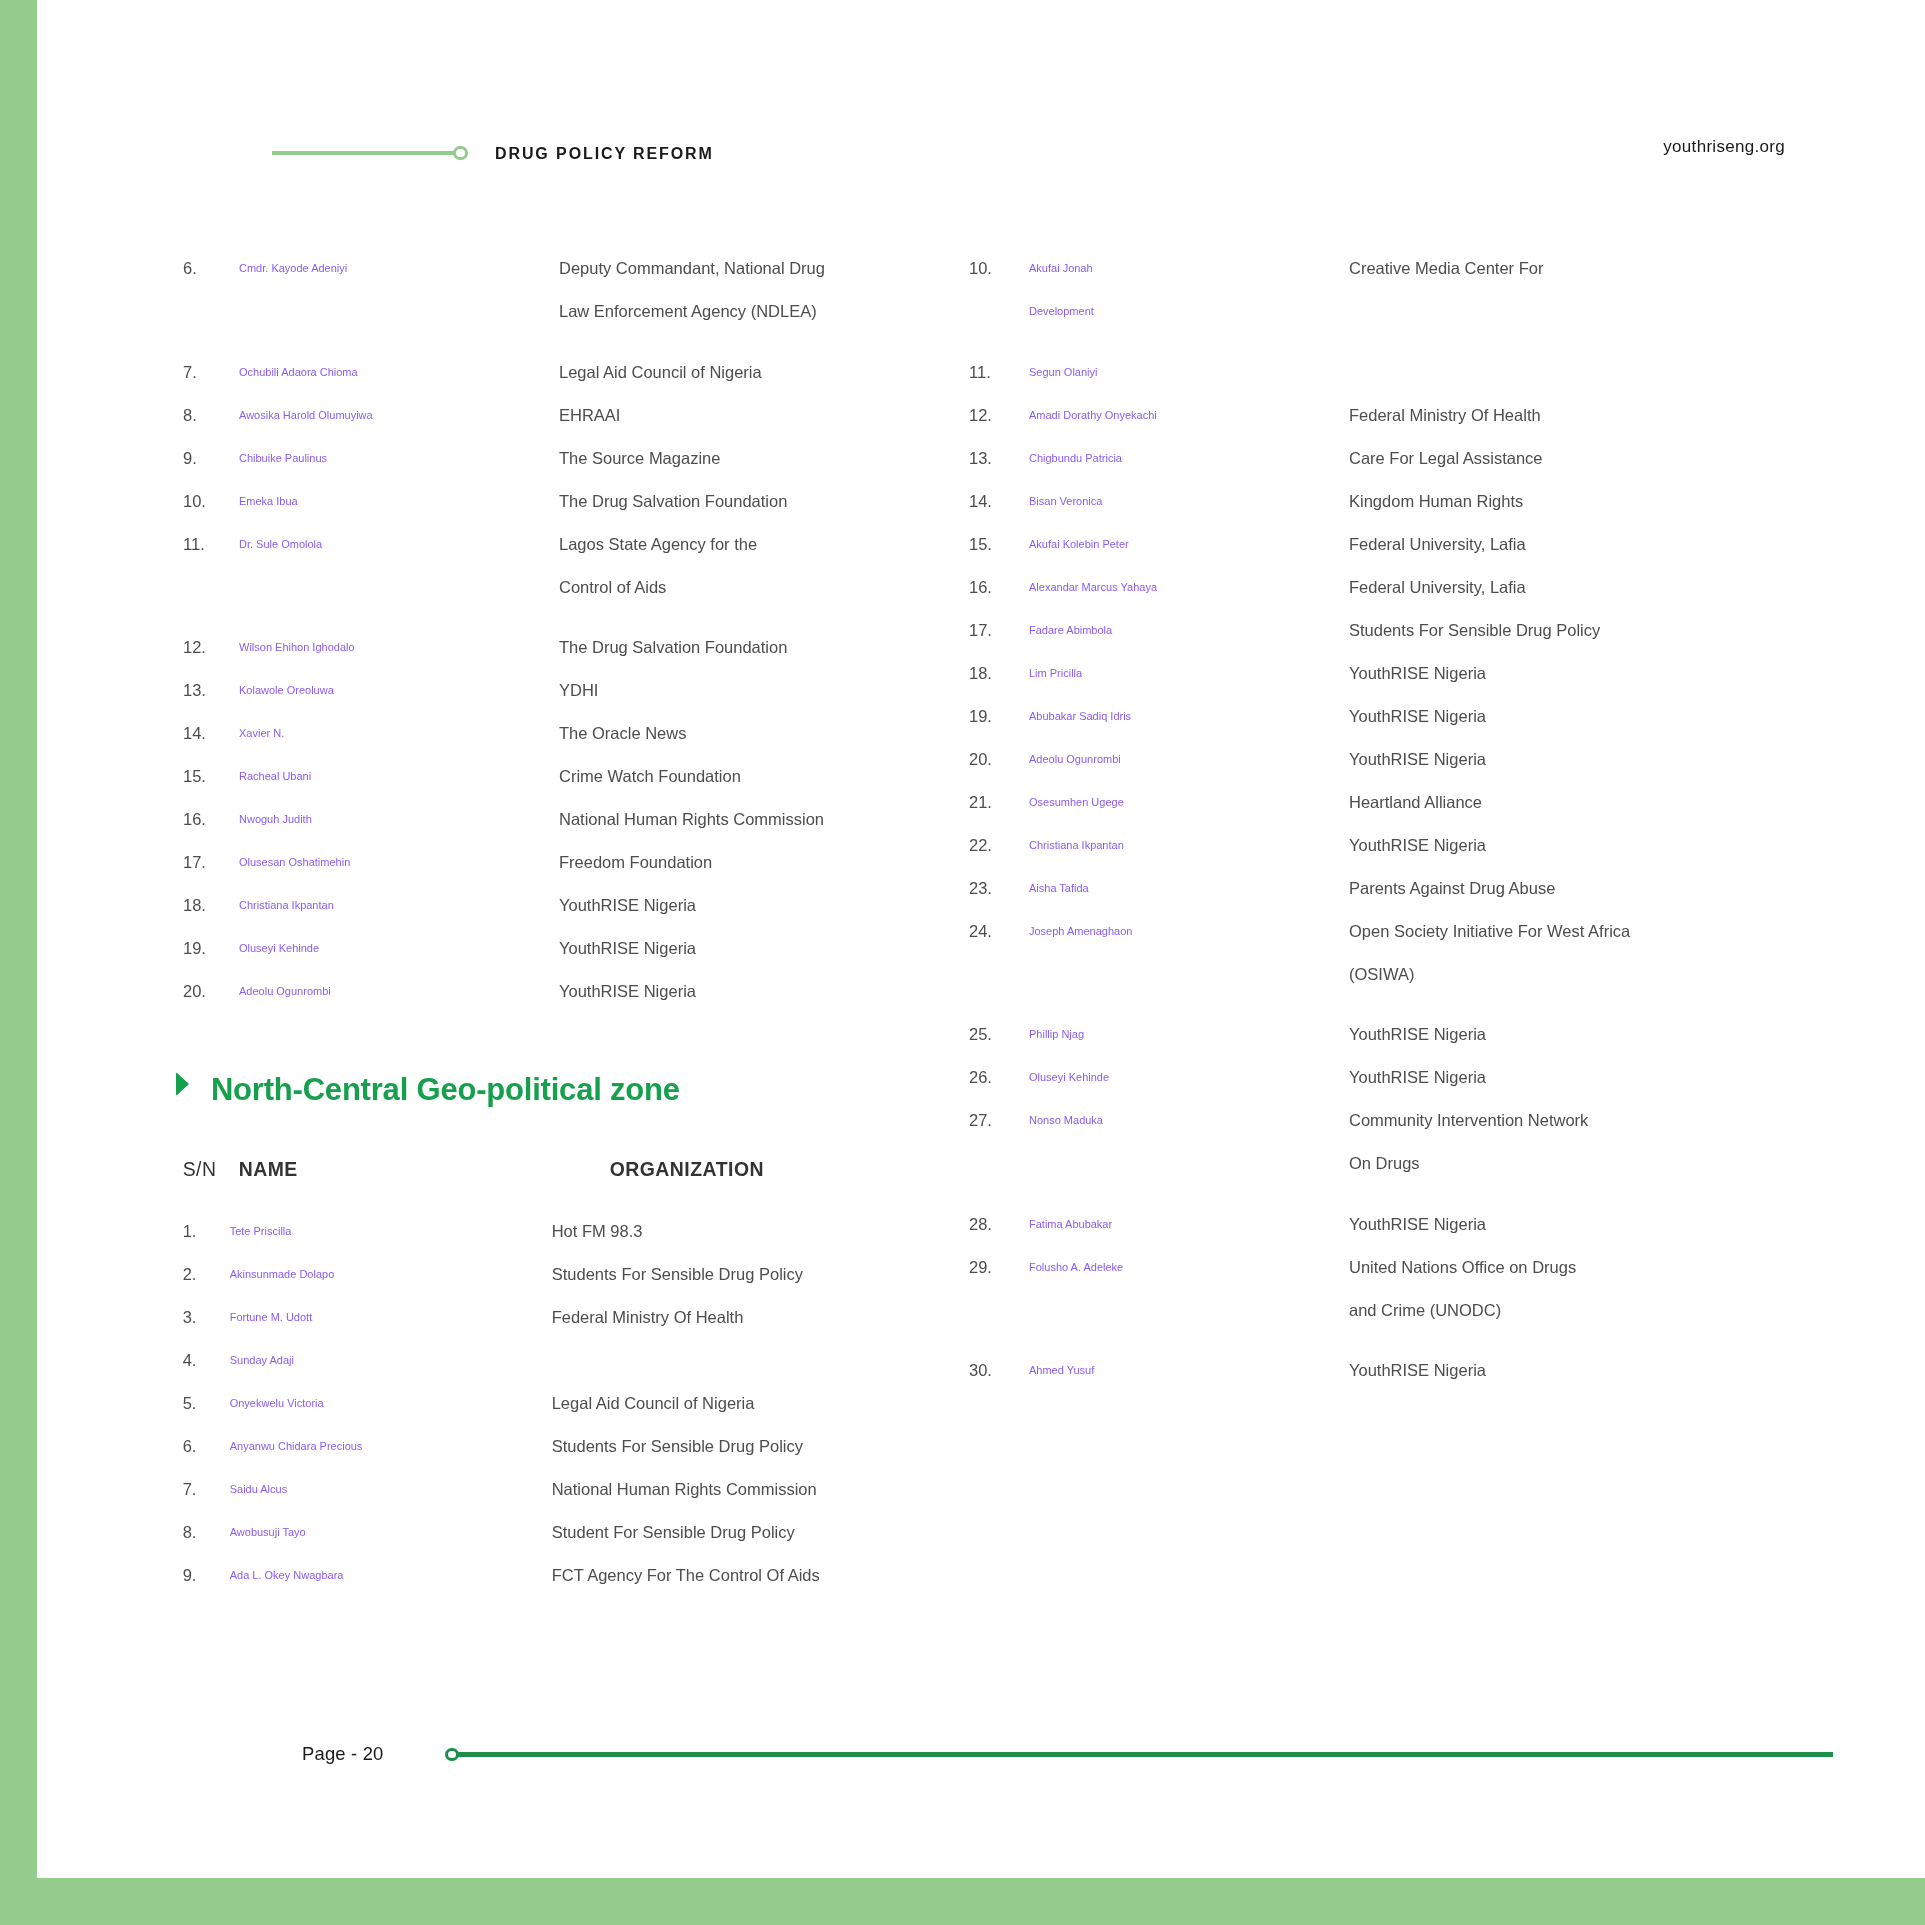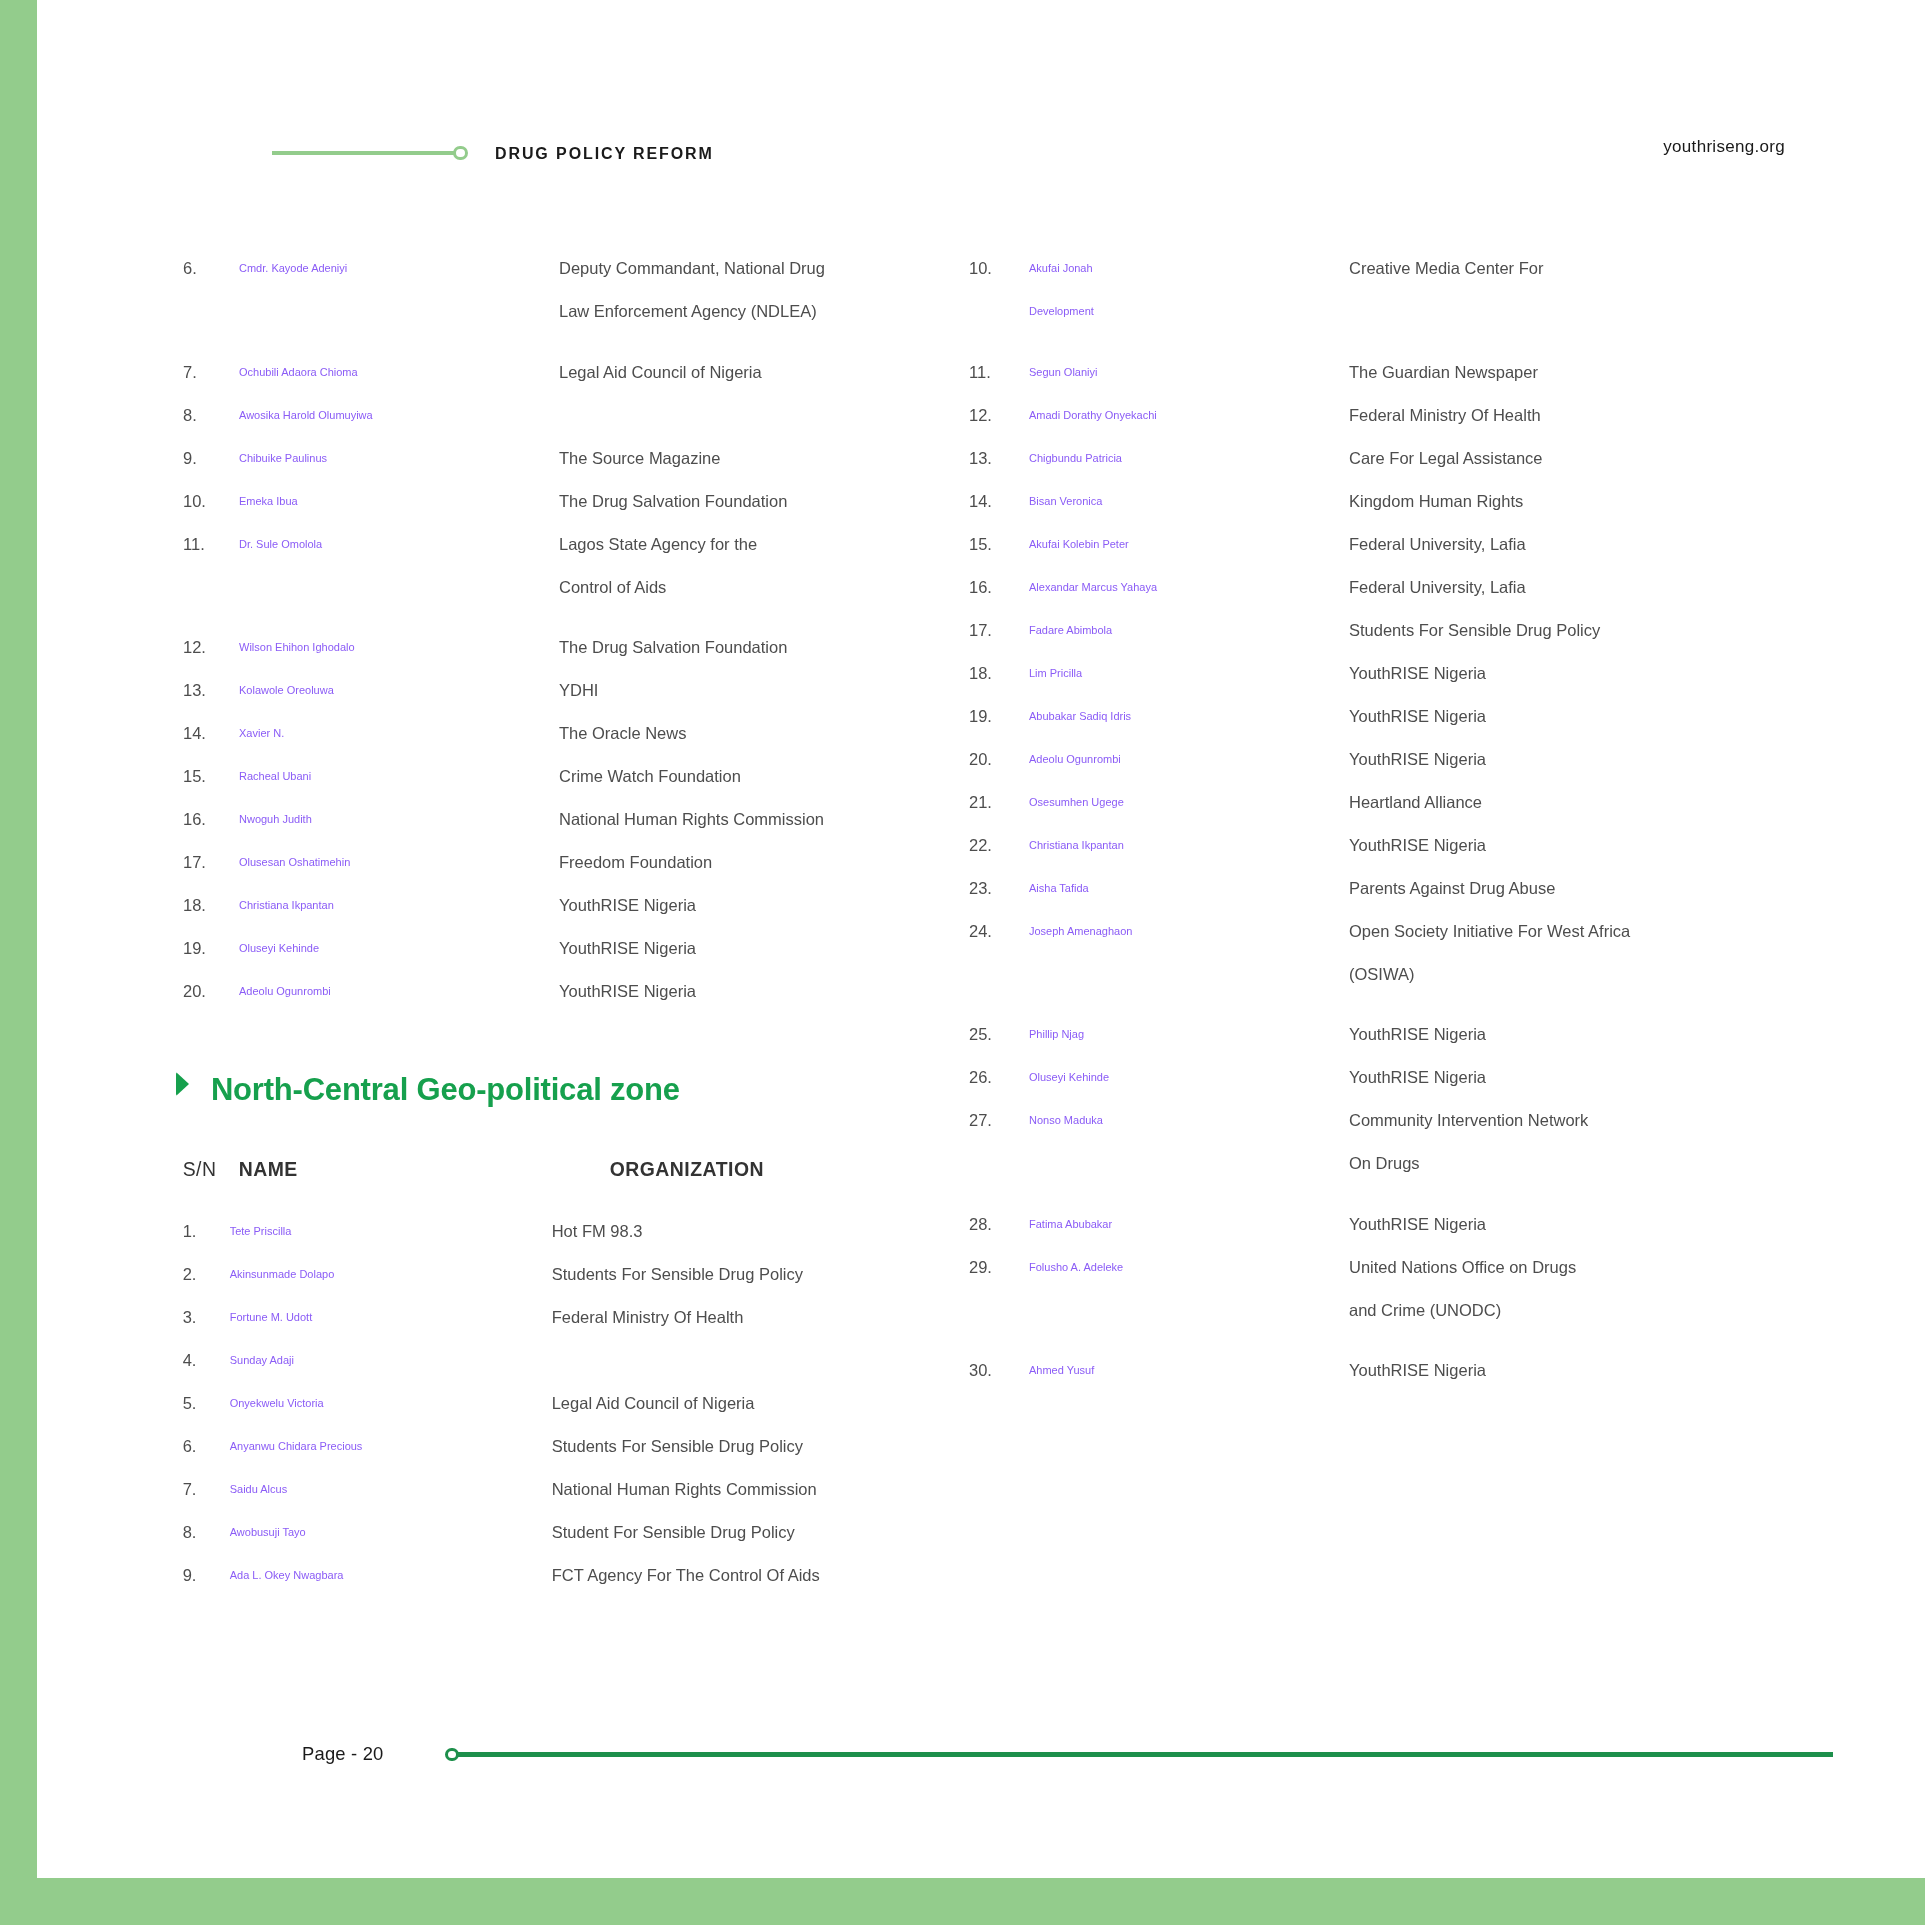--- a/index.html
+++ b/index.html
@@ -274,20 +274,21 @@
         </div>
         <div style="height: 17.5px;"></div>
         <div class="trow">
           <span class="c-sn">7.</span>
           <span class="c-name">Ochubili Adaora Chioma</span>
           <span class="c-org">Legal Aid Council of Nigeria</span>
         </div>
         <div class="trow">
           <span class="c-sn">8.</span>
           <span class="c-name">Awosika Harold Olumuyiwa</span>
+          <span class="c-org">EHRAAI</span>
         </div>
         <div class="trow">
           <span class="c-sn">9.</span>
           <span class="c-name">Chibuike Paulinus</span>
           <span class="c-org">The Source Magazine</span>
         </div>
         <div class="trow">
           <span class="c-sn">10.</span>
           <span class="c-name">Emeka Ibua</span>
           <span class="c-org">The Drug Salvation Foundation</span>
@@ -352,21 +353,20 @@
         <div class="trow">
           <span class="c-sn">10.</span>
           <span class="c-name">Akufai Jonah
    Development</span>
           <span class="c-org">Creative Media Center For</span>
         </div>
         <div style="height: 17.5px;"></div>
         <div class="trow">
           <span class="c-sn">11.</span>
           <span class="c-name">Segun Olaniyi</span>
-          <span class="c-org">The Guardian Newspaper</span>
         </div>
         <div class="trow">
           <span class="c-sn">12.</span>
           <span class="c-name">Amadi Dorathy Onyekachi</span>
           <span class="c-org">Federal Ministry Of Health</span>
         </div>
         <div class="trow">
           <span class="c-sn">13.</span>
           <span class="c-name">Chigbundu Patricia</span>
           <span class="c-org">Care For Legal Assistance</span>

